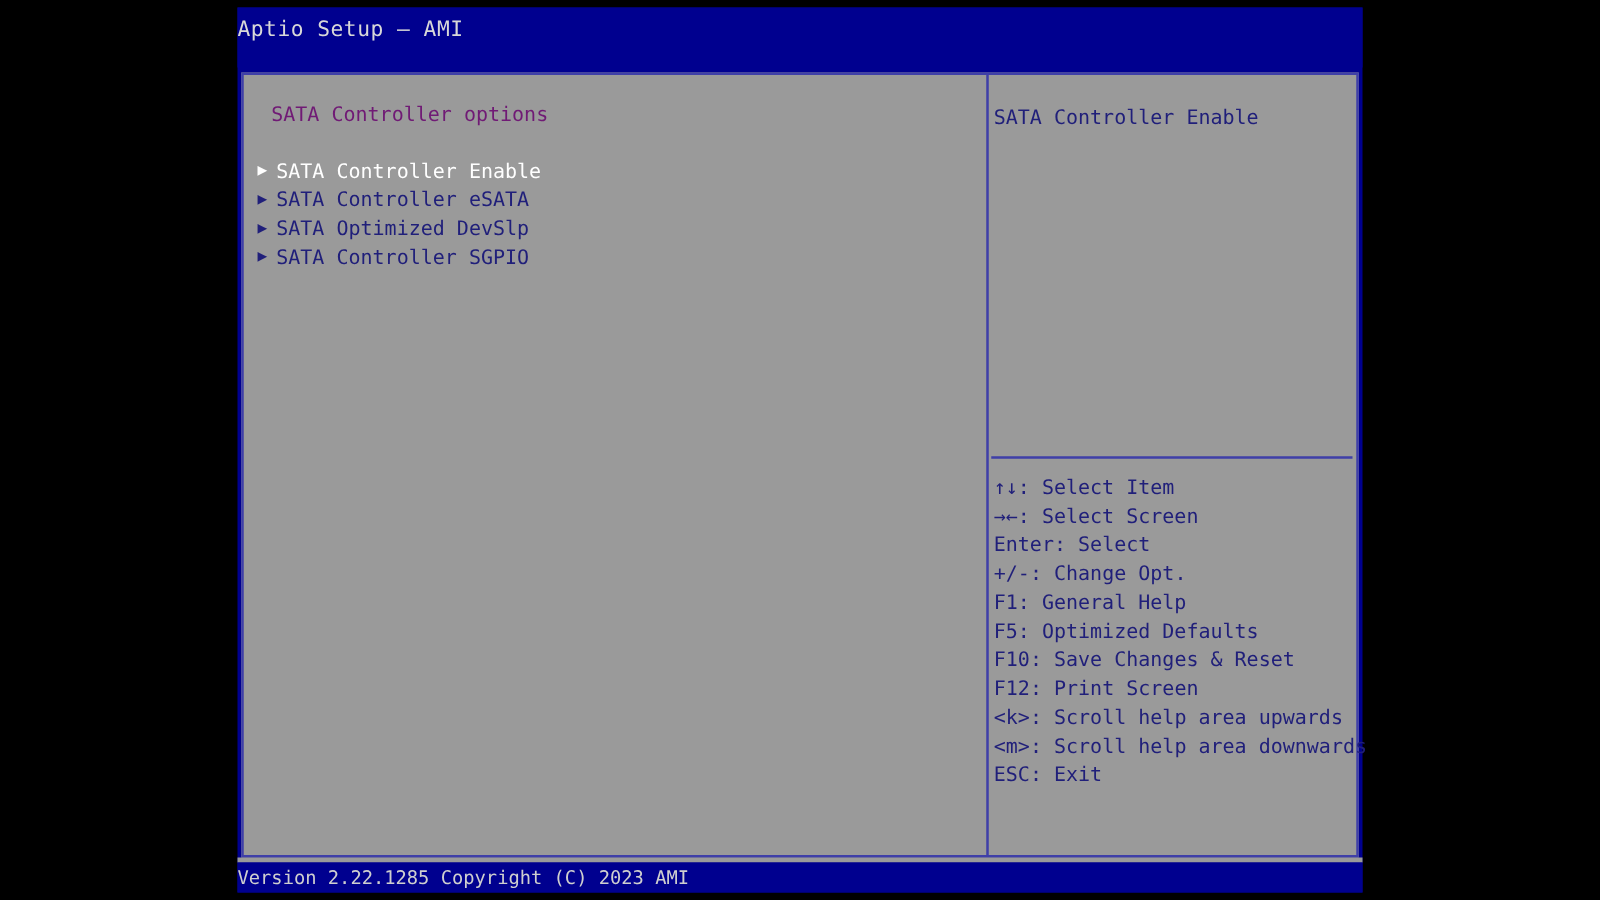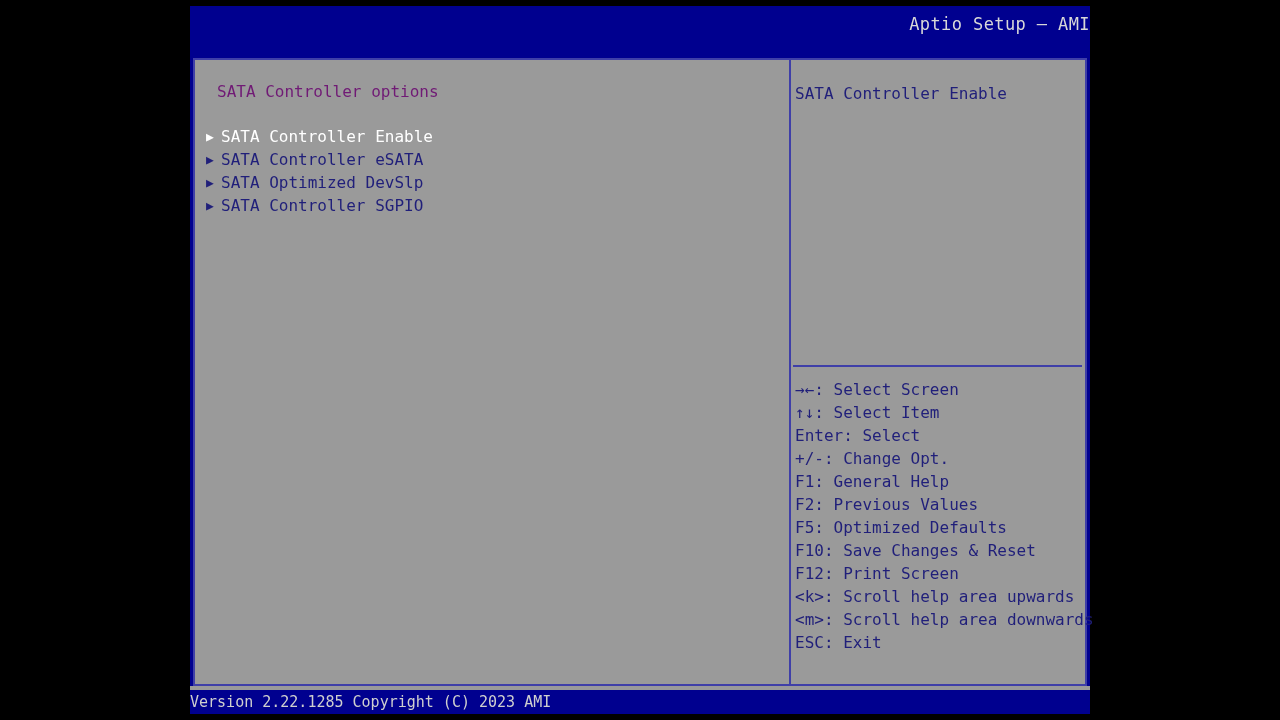--- a/index.html
+++ b/index.html
@@ -38,21 +38,21 @@
     left: 0; top: 0;
     width: 900px;
     height: 48px;
     background: #00008f;
   }
   #app-title {
     position: absolute;
     left: 0;
     top: 8px;
     width: 900px;
-    text-align: right;
+    text-align: left;
     color: #d8d8d8;
     font-size: 17px;
     letter-spacing: 0.4px;
     white-space: pre;
   }
 
   
   #tabrow {
     position: absolute;
     left: 0;
@@ -278,31 +278,30 @@
 
       <div id="pane-divider"></div>
 
       <div id="right-pane">
         <div id="help-text">SATA Controller Enable</div>
 
         <div id="help-divider"></div>
 
         <div id="shortcut-list">
 
+          <div class="shortcut-row"><span class="sc-key">↑↓</span><span>: Select Item</span></div>
+
           <div class="shortcut-row"><span class="sc-key">→←</span><span>: Select Screen</span></div>
 
-          <div class="shortcut-row"><span class="sc-key">↑↓</span><span>: Select Item</span></div>
-
           <div class="shortcut-row"><span class="sc-key">Enter</span><span>: Select</span></div>
 
           <div class="shortcut-row"><span class="sc-key">+/-</span><span>: Change Opt.</span></div>
 
           <div class="shortcut-row"><span class="sc-key">F1</span><span>: General Help</span></div>
 
-          <div class="shortcut-row"><span class="sc-key">F2</span><span>: Previous Values</span></div>
 
           <div class="shortcut-row"><span class="sc-key">F5</span><span>: Optimized Defaults</span></div>
 
           <div class="shortcut-row"><span class="sc-key">F10</span><span>: Save Changes &amp; Reset</span></div>
 
           <div class="shortcut-row"><span class="sc-key">F12</span><span>: Print Screen</span></div>
 
           <div class="shortcut-row"><span class="sc-key">&lt;k&gt;</span><span>: Scroll help area upwards</span></div>
 
           <div class="shortcut-row"><span class="sc-key">&lt;m&gt;</span><span>: Scroll help area downwards</span></div>

